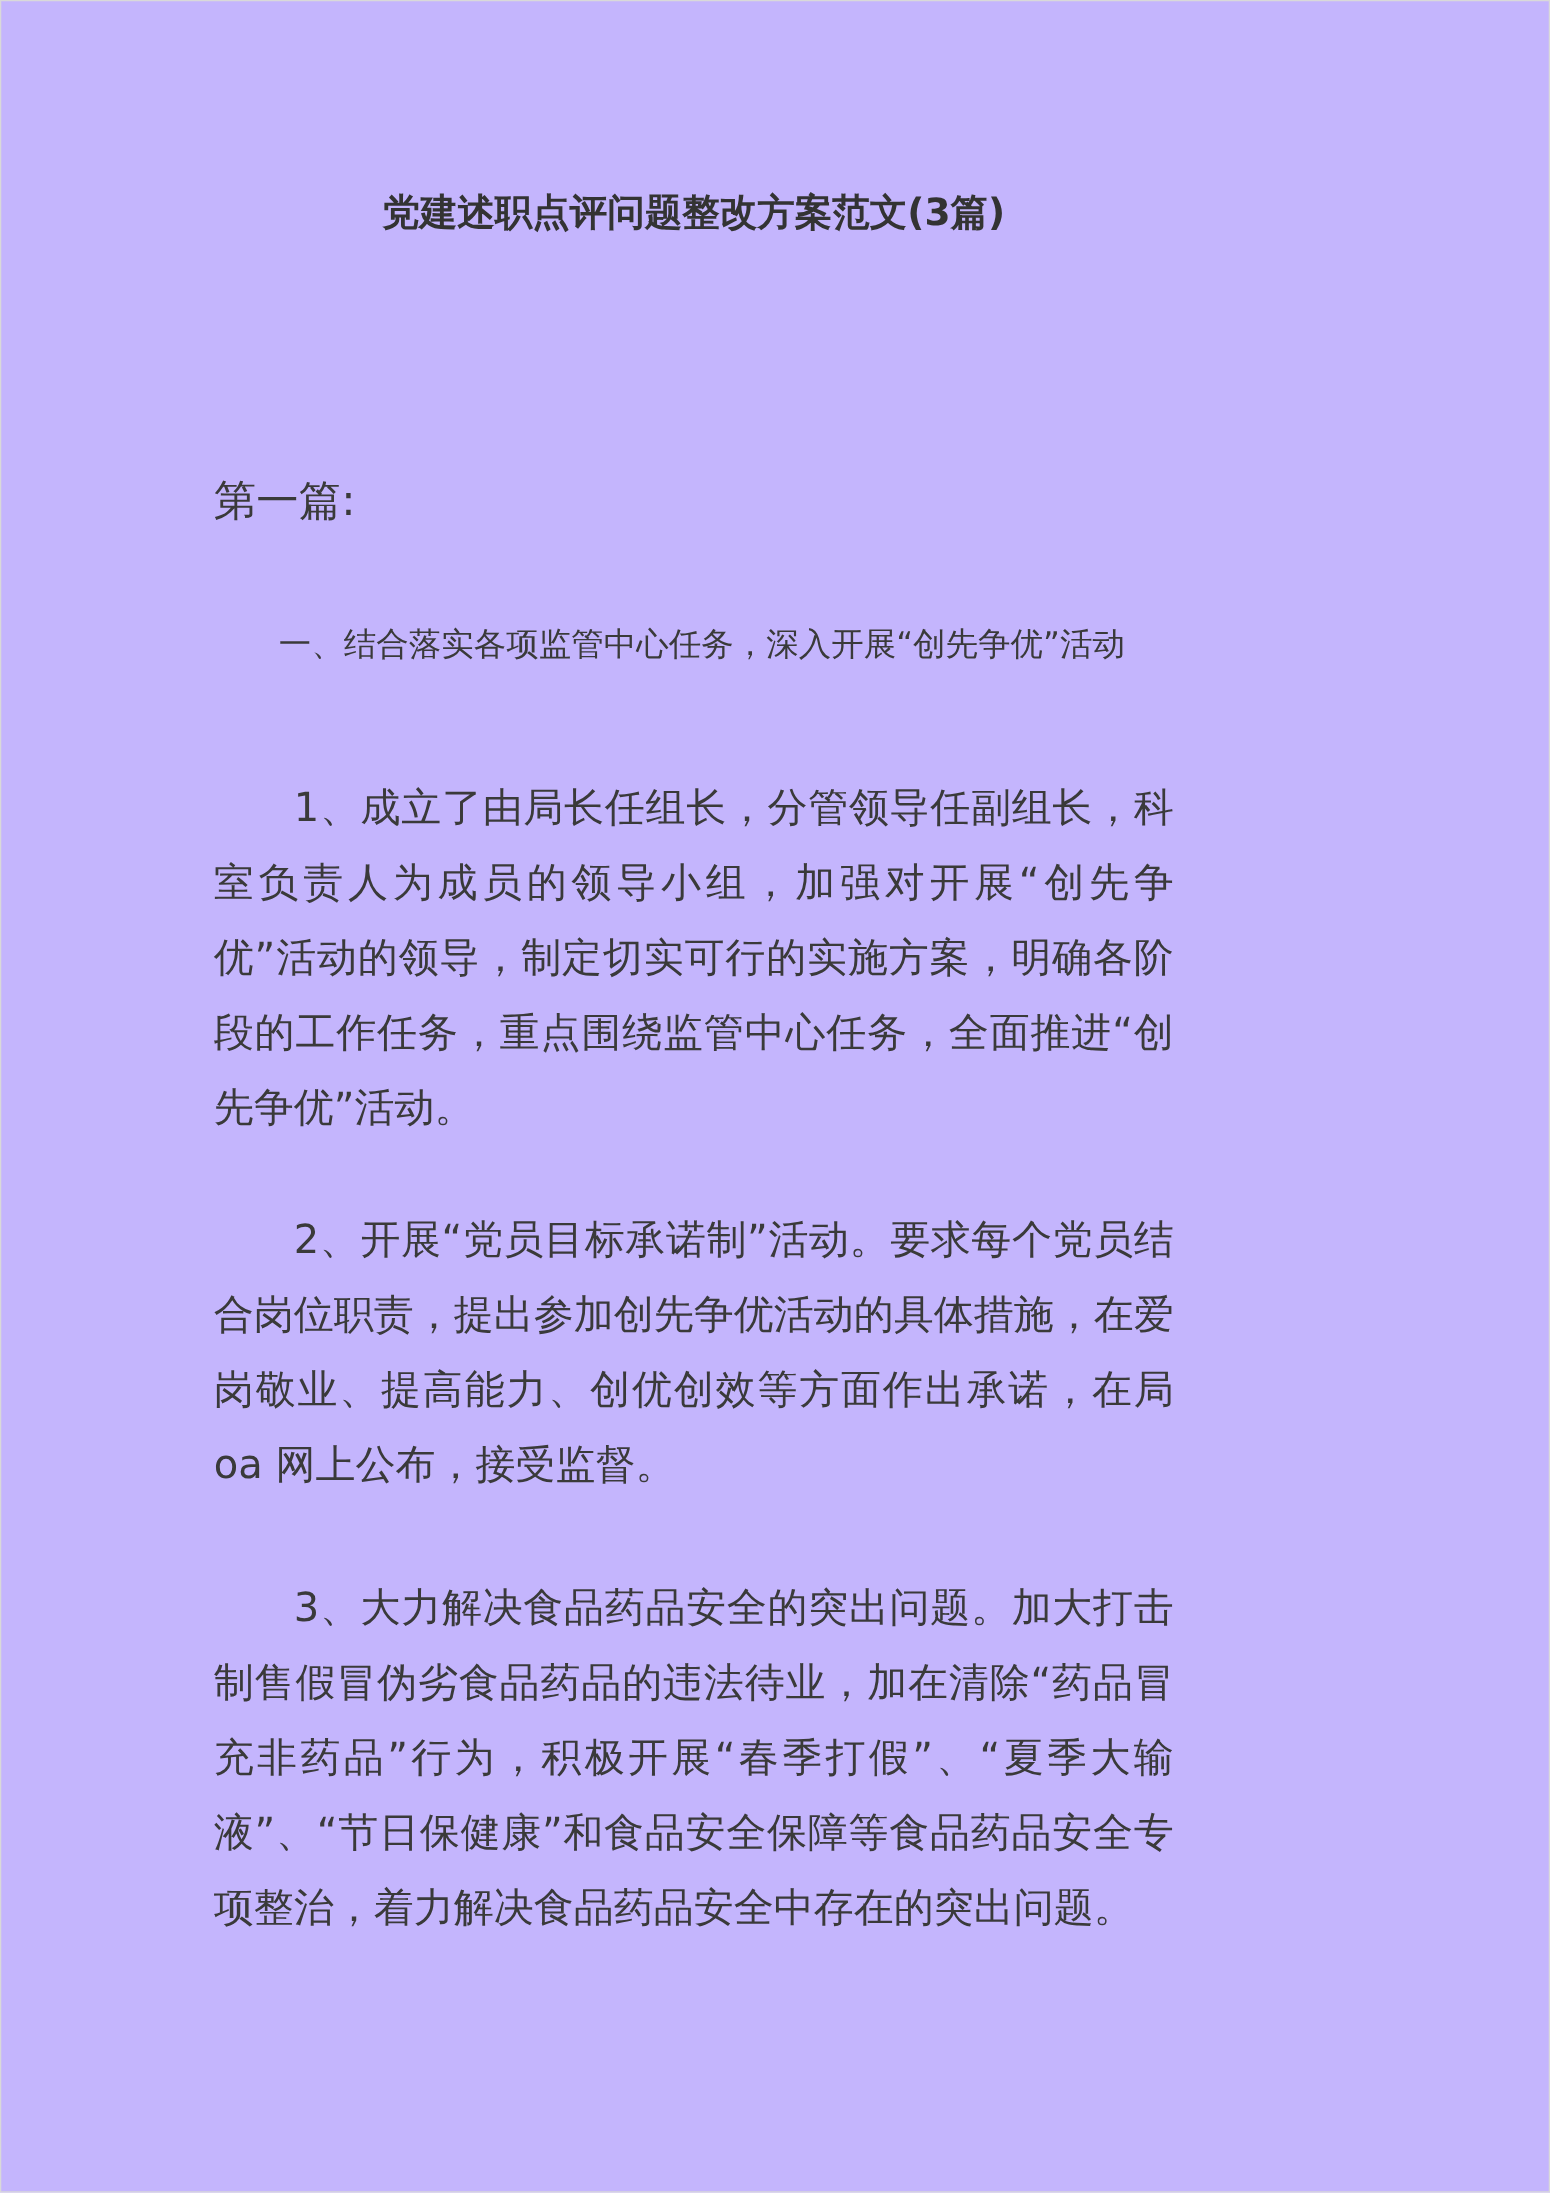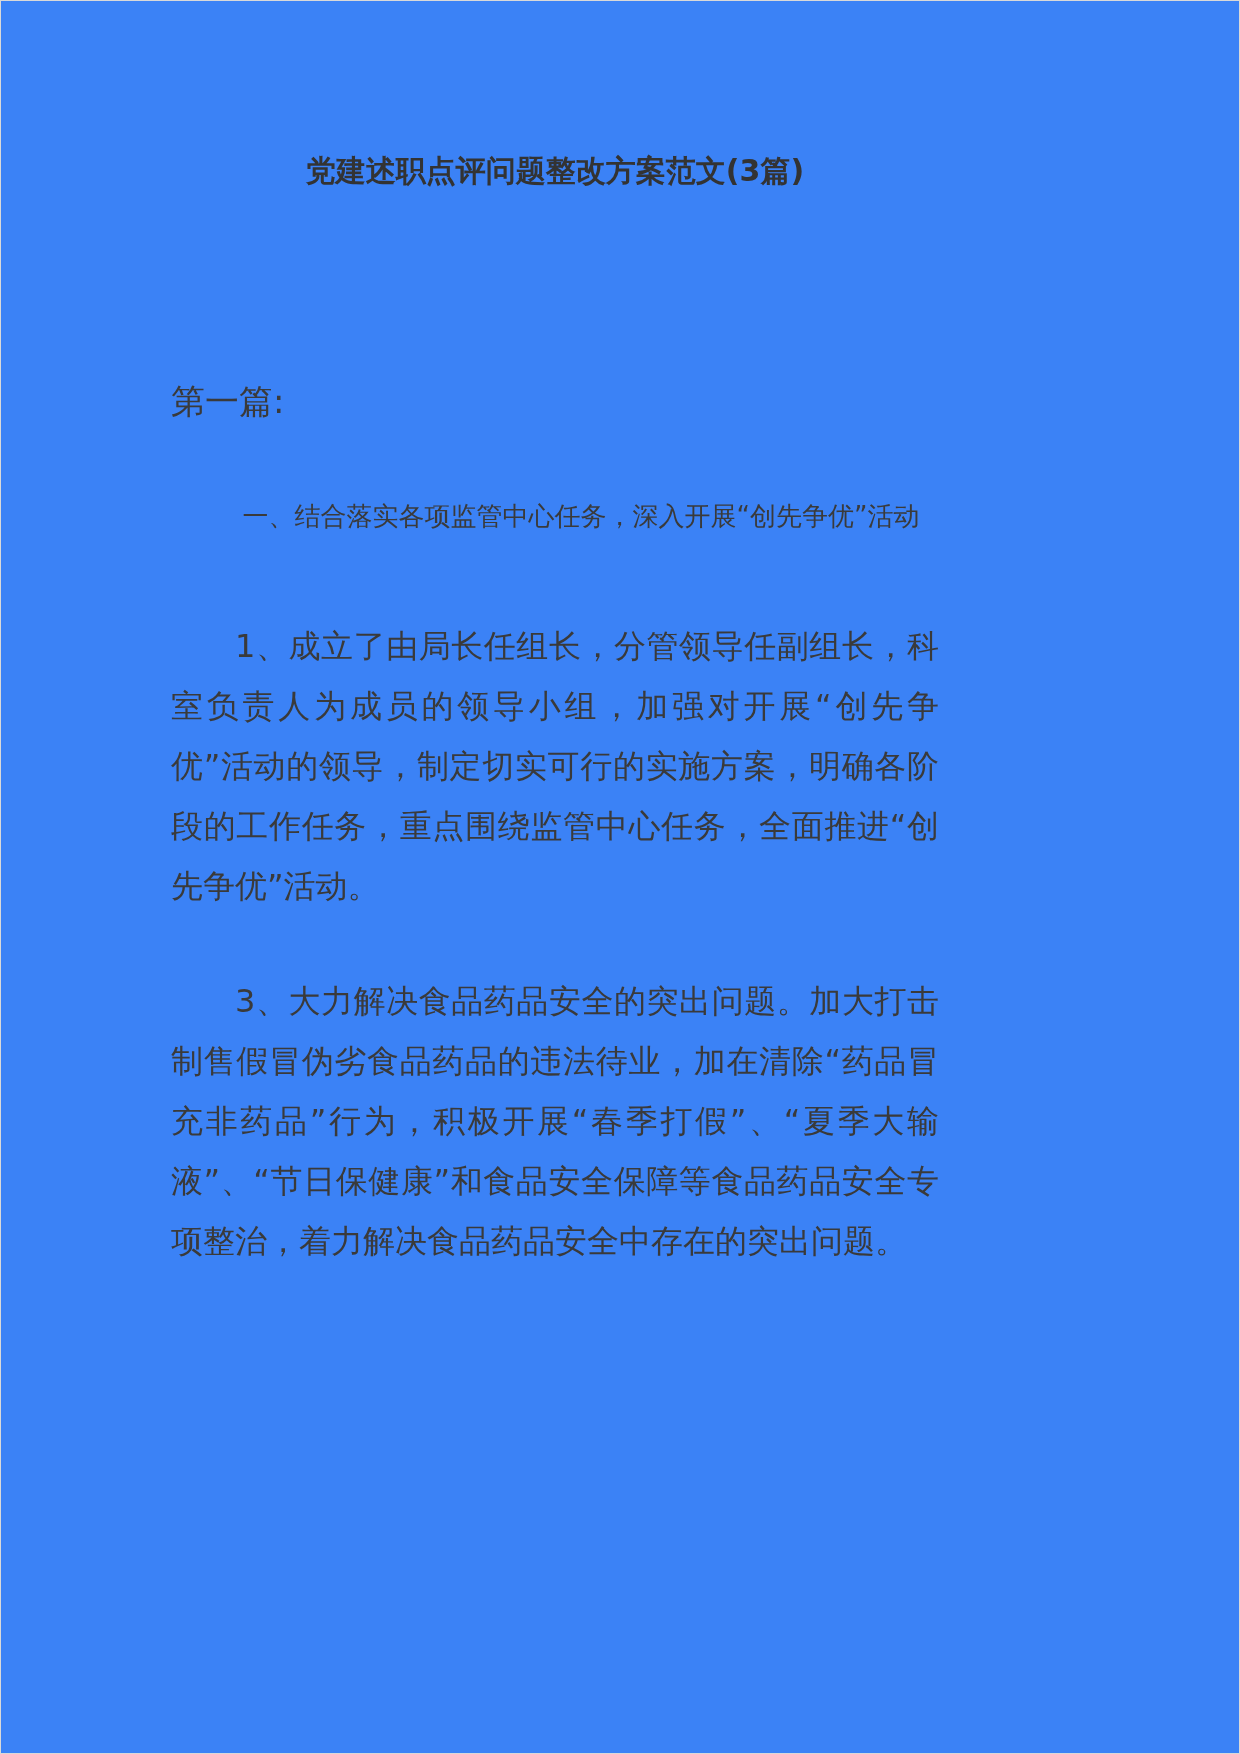--- a/index.html
+++ b/index.html
@@ -5,21 +5,21 @@
   html, body {
     margin: 0;
     padding: 0;
     background: #ededed;
   }
   .page {
     position: relative;
     width: 1240px;
     height: 1754px;
     margin: 0 auto;
-    background: #3b82f6;
+    background: #c4b5fd;
     border: 1px solid #d9d9d9;
     box-sizing: border-box;
     padding: 140px 300px 0 170px;
     font-family: "DejaVu Sans", "Liberation Sans", sans-serif;
     color: #3a3a3a;
     overflow: hidden;
   }
   .doc-title {
     margin: 0;
     font-size: 30px;
@@ -32,21 +32,20 @@
   .part-label {
     margin: 170px 0 0 0;
     font-size: 34px;
     line-height: 60px;
   }
   .section-heading {
     margin: 55px 0 0 0;
     font-size: 26px;
     line-height: 60px;
     text-indent: 2em;
-    text-align: center;
   }
   .para {
     margin: 0;
     font-size: 32px;
     line-height: 60px;
     text-indent: 2em;
     text-align: justify;
   }
   .para-1 { margin-top: 70px; }
   .para-2 { margin-top: 45px; }
@@ -57,15 +56,16 @@
 
 <div class="page">
   <h1 class="doc-title">党建述职点评问题整改方案范文(3篇)</h1>
 
   <p class="part-label">第一篇:</p>
 
   <p class="section-heading">一、结合落实各项监管中心任务，深入开展“创先争优”活动</p>
 
   <p class="para para-1">1、成立了由局长任组长，分管领导任副组长，科室负责人为成员的领导小组，加强对开展“创先争优”活动的领导，制定切实可行的实施方案，明确各阶段的工作任务，重点围绕监管中心任务，全面推进“创先争优”活动。</p>
 
+  <p class="para para-2">2、开展“党员目标承诺制”活动。要求每个党员结合岗位职责，提出参加创先争优活动的具体措施，在爱岗敬业、提高能力、创优创效等方面作出承诺，在局 oa 网上公布，接受监督。</p>
 
   <p class="para para-3">3、大力解决食品药品安全的突出问题。加大打击制售假冒伪劣食品药品的违法待业，加在清除“药品冒充非药品”行为，积极开展“春季打假”、“夏季大输液”、“节日保健康”和食品安全保障等食品药品安全专项整治，着力解决食品药品安全中存在的突出问题。</p>
 </div>
 
 </body></html>

